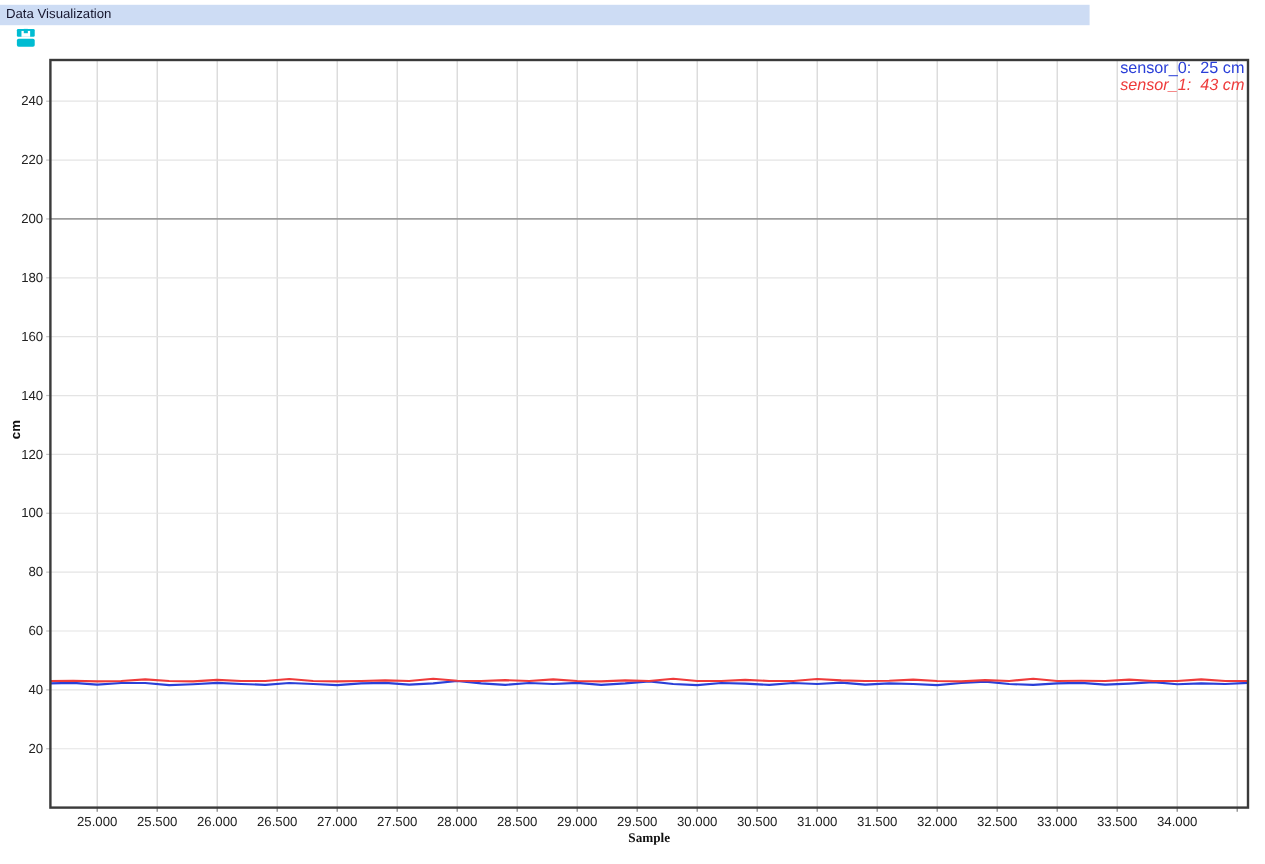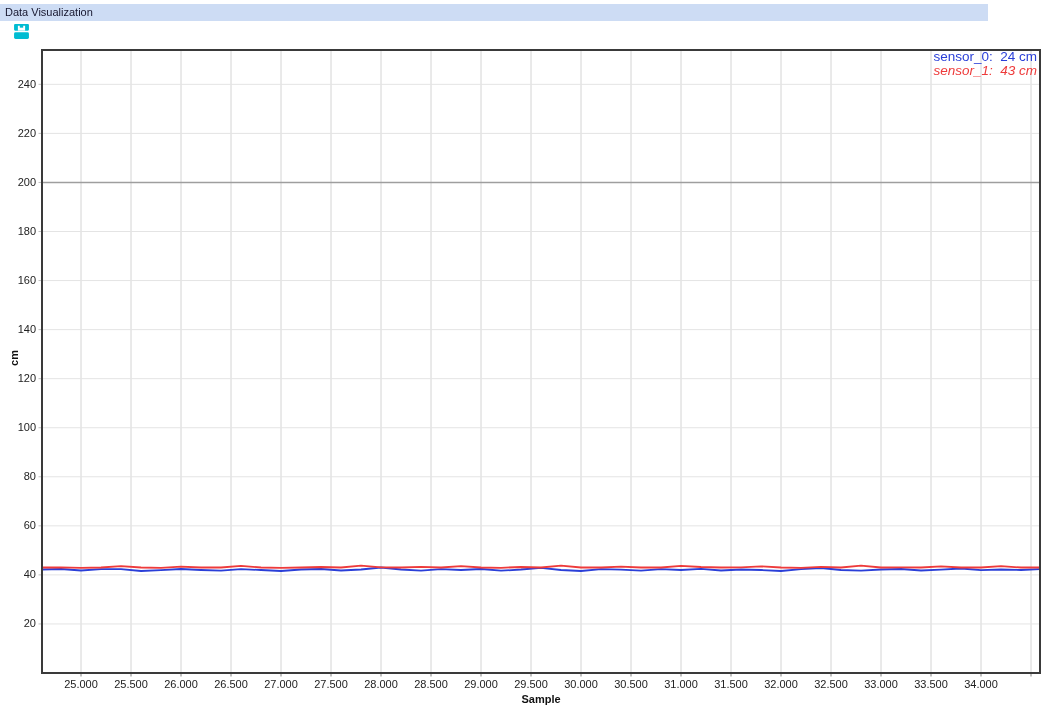--- a/index.html
+++ b/index.html
@@ -1,32 +1,32 @@
 <!DOCTYPE html>
 <html><head>
 <meta charset="utf-8">
 <style>
   * { margin:0; padding:0; box-sizing:border-box; }
   html,body { width:1054px; height:720px; background:#ffffff; overflow:hidden;
               font-family:"Liberation Sans", sans-serif; position:relative; }
-  .titlebar { position:absolute; left:0; top:4px; width:988px; height:17px;
+  .titlebar { position:absolute; left:0; top:4px; width:908px; height:17px;
               background:#cddcf4; }
   .titlebar span { display:block; padding-left:5px; line-height:16px;
                    font-size:11px; color:#16162e; }
   .save-btn { position:absolute; left:11px; top:23px; width:20px; height:20px;
               background:transparent; border:none; padding:0; cursor:pointer; }
   .chart-svg { position:absolute; left:0; top:0; }
   .legend { position:absolute; top:50px; right:17px; text-align:right;
             font-size:13.5px; line-height:14px; }
   .legend div { white-space:pre; }
   .y-title { position:absolute; left:4px; top:348px; width:20px; height:20px;
              transform:rotate(-90deg); font-size:11px; font-weight:bold;
              color:#111; text-align:center; line-height:20px; }
   .x-title { position:absolute; left:42px; top:693px; width:998px;
-             text-align:center; font-size:11px; font-weight:bold; color:#111; }
+             text-align:center; font-size:11px; font-weight:bold; color:#111;font-family:Liberation Serif, serif; }
   svg text { font-family:"Liberation Sans", sans-serif; }
 </style>
 </head>
 <body>
 
 <svg id="plot" class="chart-svg" width="1054" height="720">
     <defs>
       <clipPath id="pc">
         <rect x="42" y="50" width="998" height="623"></rect>
       </clipPath>
@@ -140,18 +140,18 @@
 <button class="save-btn" title="Save">
   <svg width="17" height="17" viewBox="0 0 16 16">
     <rect x="1" y="1" width="14" height="6.2" rx="1" fill="#00bcd2"></rect>
     <rect x="4.6" y="2.6" width="6.8" height="4.6" fill="#ffffff"></rect>
     <rect x="6.4" y="1" width="3.2" height="3.4" fill="#00bcd2"></rect>
     <rect x="1" y="8.8" width="14" height="6.2" rx="1.4" fill="#00bcd2"></rect>
   </svg>
 </button>
 
 <div class="legend">
-  <div style="color: rgb(42, 63, 216);">sensor_0:  24 cm</div>
+  <div style="color: rgb(42, 63, 216);">sensor_0:  25 cm</div>
   <div style="color: rgb(238, 59, 59); font-style: italic;">sensor_1:  43 cm</div>
 </div>
 
 <div class="y-title">cm</div>
 <div class="x-title">Sample</div>
 
 </body></html>

